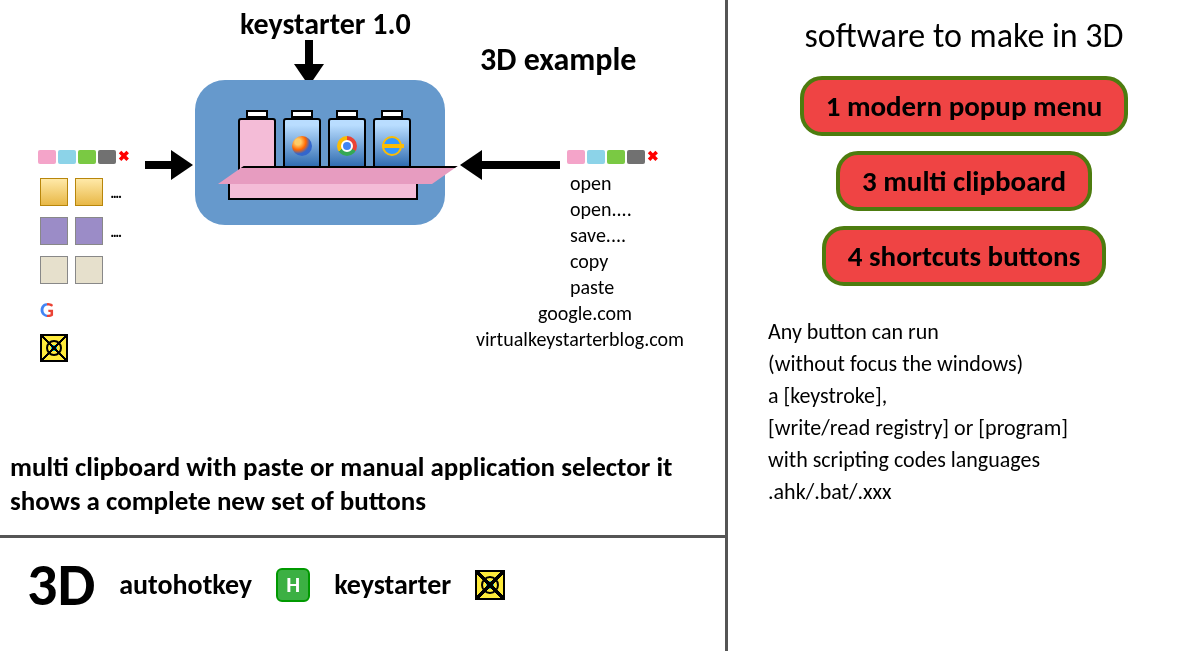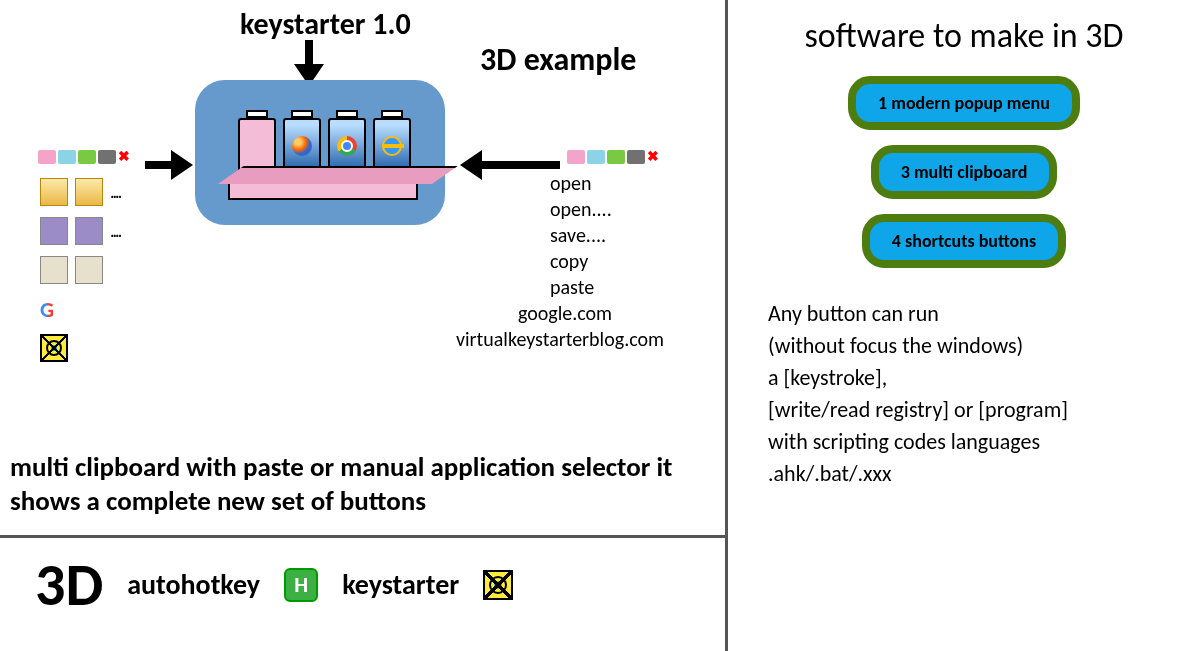--- a/index.html
+++ b/index.html
@@ -180,21 +180,21 @@
             -webkit-background-clip:text; background-clip:text; color:transparent; }
   .ks-icon { background:#ffeb3b; border:2px solid #000; position:relative; }
   .ks-icon::before { content:""; position:absolute; inset:4px; border:2px solid #000;
                      background:radial-gradient(circle,#00bcd4 35%, transparent 38%); border-radius:50%; }
   .ks-icon::after { content:""; position:absolute; inset:0;
                     background:linear-gradient(45deg,transparent 46%,#000 46% 54%,transparent 54%),
                                linear-gradient(-45deg,transparent 46%,#000 46% 54%,transparent 54%); }
 
   .action-list {
     position:absolute;
-    left: 550px; top: 170px;
+    left: 570px; top: 170px;
     font-size: 20px;
     line-height: 26px;
   }
   .action-list div.center { text-align:center; width:150px; margin-left:-60px; }
 
   .desc {
     position:absolute;
     left: 10px; top: 450px;
     width: 700px;
     font-size: 27px;
@@ -208,41 +208,41 @@
     width: 725px;
     border-top: 3px solid #555;
   }
   .footer {
     position:absolute;
     left:0; top: 548px;
     width:725px;
     display:flex;
     align-items:center;
     gap: 24px;
-    padding-left: 35px;
+    padding-left: 27px;
     font-weight:bold;
   }
   .big3d { font-size: 60px; }
   .foottxt { font-size: 28px; }
   .ahk-icon { width:34px;height:34px;background:#3cb043;border:2px solid #090;border-radius:6px;
               display:flex;align-items:center;justify-content:center;color:#fff;font-weight:bold;font-size:22px;}
   .ks-foot { width:30px;height:30px;}
 
   .right-title {
     font-size: 34px;
     font-weight: normal;
     margin: 5px 0 20px 0;
     text-align:center;
   }
   .pill {
-    background:#0ea5e9;
-    border:8px solid #4d7c0f;
+    background:#ef4444;
+    border:4px solid #4d7c0f;
     border-radius: 22px;
     padding: 8px 22px;
-    font-size: 18px;
+    font-size: 29px;
     font-weight:bold;
     margin: 15px auto;
     width: fit-content;
   }
   .right-desc {
     margin-top: 30px;
     font-size: 22px;
     line-height: 32px;
     padding-left: 20px;
   }

